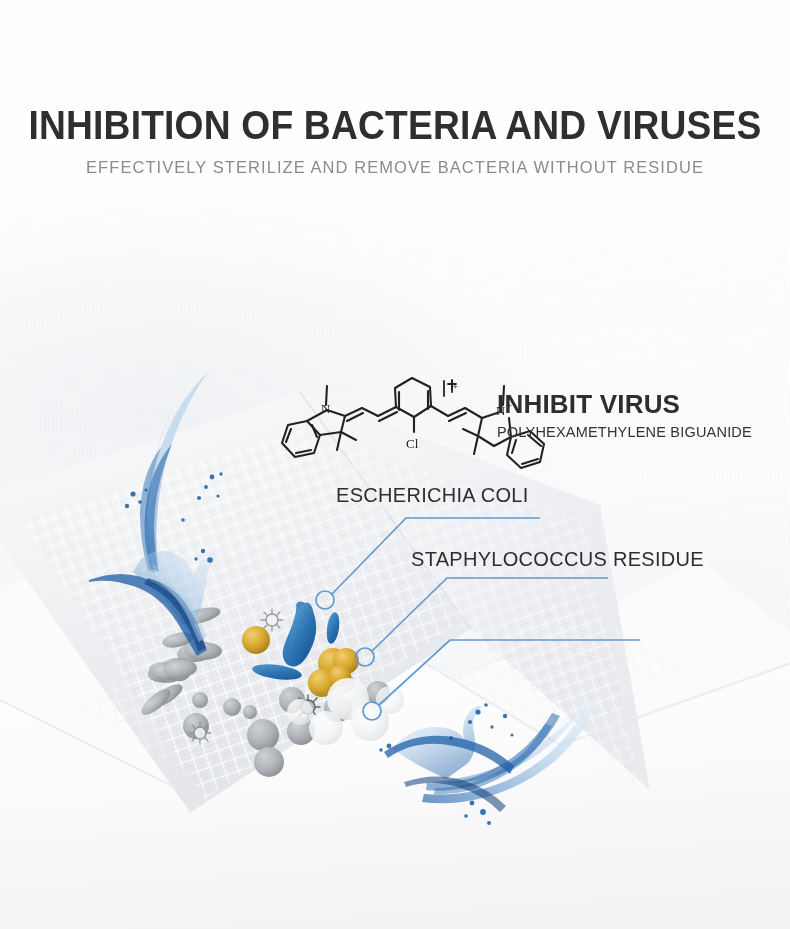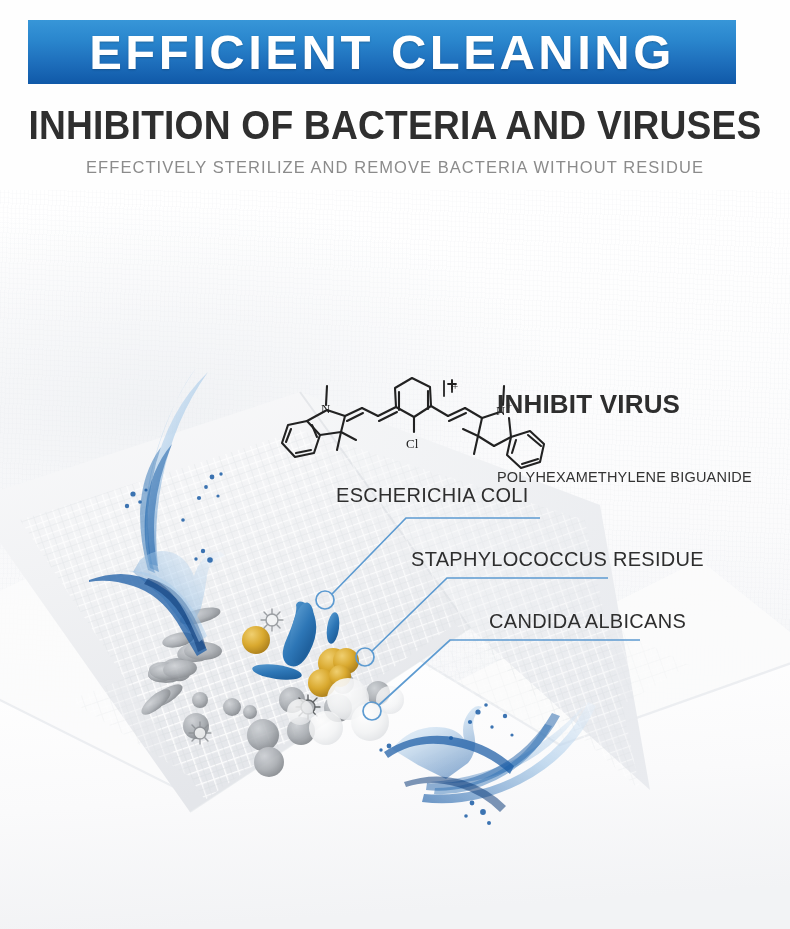--- a/index.html
+++ b/index.html
@@ -82,36 +82,33 @@
   #scene { position:absolute; left:0; top:0; width:790px; height:929px; }
 
   
   .lbl {
     position:absolute;
     color:#2e2e2e;
     white-space:nowrap;
     font-family:"Liberation Sans", sans-serif;
   }
   .lbl-inhibit      { left:497px; top:389px; font-size:26px; font-weight:bold; letter-spacing:.2px; }
-  .lbl-phmb         { left:497px; top:424px; font-size:14.5px; font-weight:normal; color:#333; letter-spacing:.2px;margin-top:45px; }
+  .lbl-phmb         { left:497px; top:424px; font-size:14.5px; font-weight:normal; color:#333; letter-spacing:.2px; }
   .lbl-ecoli        { left:336px; top:484px; font-size:20px; font-weight:normal; letter-spacing:.3px; }
   .lbl-staph        { left:411px; top:548px; font-size:20px; font-weight:normal; letter-spacing:.3px; }
   .lbl-candida      { left:489px; top:610px; font-size:20px; font-weight:normal; letter-spacing:.3px; }
 </style>
 </head>
 <body>
 
 <div id="page">
 
   <div class="paper-texture"></div>
   <div class="paper-grain"></div>
 
-  <div class="banner">
-    <span class="banner-text">EFFICIENT CLEANING</span>
-  </div>
 
   <div class="headline">INHIBITION OF BACTERIA AND VIRUSES</div>
   <div class="subhead">EFFECTIVELY STERILIZE AND REMOVE BACTERIA WITHOUT RESIDUE</div>
 
   <svg id="scene" viewBox="0 0 790 929">
     <defs>
       <linearGradient id="clothTop" x1="0" y1="0" x2="0.35" y2="1">
         <stop offset="0%" stop-color="#fbfbfc"></stop>
         <stop offset="45%" stop-color="#f1f2f4"></stop>
         <stop offset="100%" stop-color="#e4e6ea"></stop>
@@ -430,15 +427,14 @@
       </g>
       <text x="452" y="390" font-family="Liberation Serif, serif" font-size="11" fill="#222" stroke="none">+</text>
     </g>
   </svg>
 
   <div class="lbl lbl-inhibit">INHIBIT VIRUS</div>
   <div class="lbl lbl-phmb">POLYHEXAMETHYLENE BIGUANIDE</div>
 
   <div class="lbl lbl-ecoli">ESCHERICHIA COLI</div>
   <div class="lbl lbl-staph">STAPHYLOCOCCUS RESIDUE</div>
-  <div class="lbl lbl-candida">CANDIDA ALBICANS</div>
 
 </div>
 
 </body></html>

